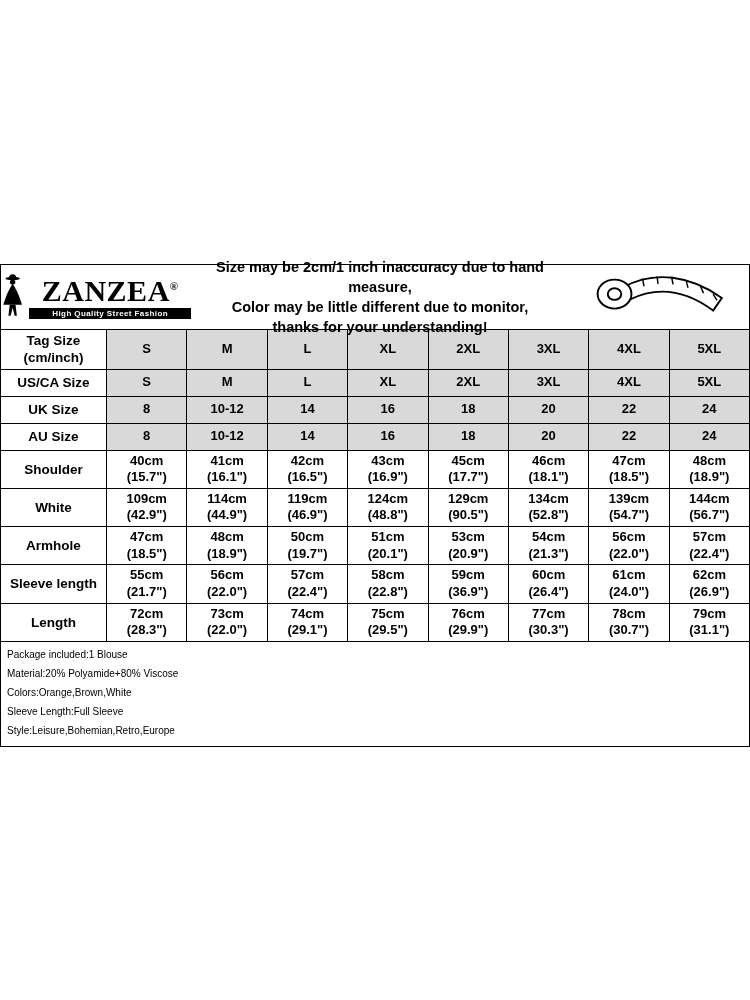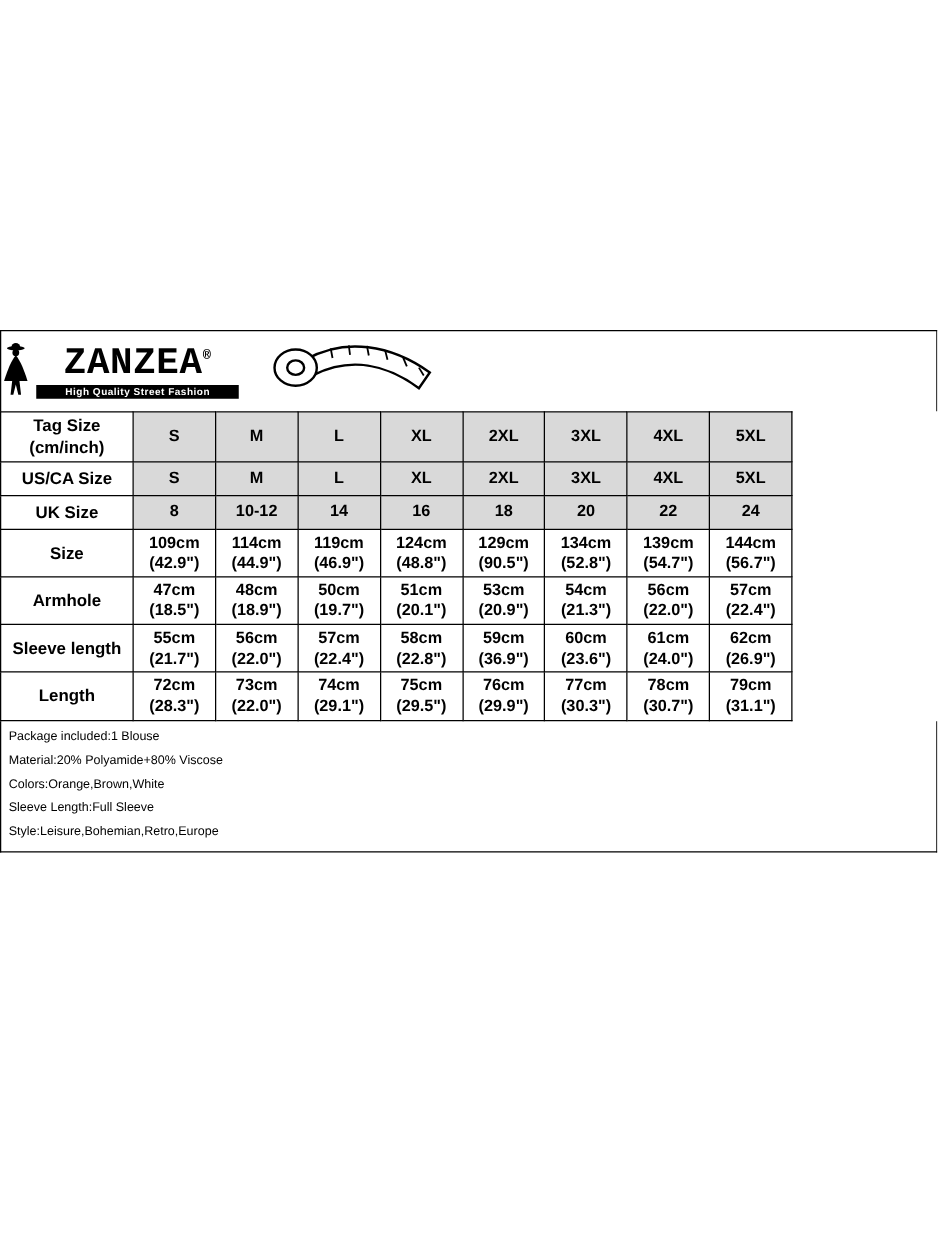--- a/index.html
+++ b/index.html
@@ -5,28 +5,28 @@
   * { box-sizing: border-box; }
   html, body { margin: 0; padding: 0; background: #ffffff; }
   body { font-family: "Liberation Sans", "DejaVu Sans", sans-serif; color: #000; }
   .page { position: relative; width: 750px; height: 1000px; margin: 0 auto; background: #fff; overflow: hidden; }
   .sheet { position: absolute; left: 0; top: 264px; width: 750px; }
 
   
   .band { display: flex; border: 1px solid #000; border-bottom: none; height: 65px; align-items: stretch; }
   .logo { width: 190px; display: flex; align-items: center; justify-content: center; gap: 5px; }
   .logo-text { display: flex; flex-direction: column; align-items: center; }
-  .brand-name { font-family: Liberation Mono, monospace; font-weight: 700; font-size: 30px; line-height: 1; letter-spacing: 0.5px; white-space: nowrap; }
+  .brand-name { font-family: Liberation Serif, serif; font-weight: 700; font-size: 30px; line-height: 1; letter-spacing: 0.5px; white-space: nowrap; }
   .brand-name sup { font-size: 11px; }
   .brand-tagline { margin-top: 2px; background: var(--tagline-bg, #000); color: var(--tagline-fg, #fff); font-size: 8px; font-weight: 700; letter-spacing: 0.4px; padding: 1px 23px; white-space: nowrap; }
   .notice { flex: 1; display: flex; flex-direction: column; justify-content: center; text-align: center; font-weight: 700; font-size: 14.5px; line-height: 1.38; }
   .tape { width: 180px; display: flex; align-items: center; justify-content: center; }
 
   
-  table.size-table { width: 634px; border-collapse: collapse; table-layout: fixed; }
+  table.size-table { width: 750px; border-collapse: collapse; table-layout: fixed; }
   .size-table td { border: 1px solid #000; text-align: center; vertical-align: middle; font-weight: 700; font-size: 13px; line-height: 1.28; padding: 2px 1px; height: 27px; white-space: pre-line; }
   .size-table td.label-cell { font-size: 13.5px; }
   .size-table td.shaded { background: var(--shaded, #d9d9d9); }
   .size-table col.label-col { width: 106px; }
 
   
   .details { border: 1px solid #000; border-top: none; padding: 3px 6px 6px; font-size: 10px; line-height: 19px; }
   .details .line { white-space: nowrap; }
 </style>
 </head>
@@ -45,20 +45,25 @@
             <path d="M18 16 C 12 24, 8 34, 3.5 48 L 32.5 48 C 28 34, 24 24, 18 16 Z"></path>
             <path d="M13.5 48 l-2 17 h3.4 l3.1 -12.5 3.1 12.5 h3.4 l-2 -17 z"></path>
           </g>
         </svg>
         <div class="logo-text">
           <div class="brand-name"><span>ZANZEA</span><sup>®</sup></div>
           <div class="brand-tagline">High Quality Street Fashion</div>
         </div>
       </div>
 
+      <div class="notice">
+          <div>Size may be 2cm/1 inch inaccuracy due to hand measure,</div>
+          <div>Color may be little different due to monitor,</div>
+          <div>thanks for your understanding!</div>
+        </div>
 
       <div class="tape">
         <svg width="150" height="58" viewBox="0 0 150 60" aria-hidden="true">
           <g fill="#ffffff" stroke="#000000" stroke-width="2">
             <path d="M38 20 C 70 2, 108 8, 140 31 L 131 44 C 104 24, 74 18, 44 33 Z"></path>
             <ellipse cx="29" cy="27" rx="17.5" ry="15"></ellipse>
             <ellipse cx="29" cy="27" rx="7" ry="6"></ellipse>
           </g>
           <g stroke="#000000" stroke-width="1.5">
             <line x1="58" y1="11" x2="59.5" y2="19"></line>
@@ -113,21 +118,51 @@
             <td class="shaded">8</td>
             <td class="shaded">10-12</td>
             <td class="shaded">14</td>
             <td class="shaded">16</td>
             <td class="shaded">18</td>
             <td class="shaded">20</td>
             <td class="shaded">22</td>
             <td class="shaded">24</td>
           </tr>
           <tr>
-            <td class="label-cell">Size</td>
+            <td class="label-cell">AU Size</td>
+            <td class="shaded">8</td>
+            <td class="shaded">10-12</td>
+            <td class="shaded">14</td>
+            <td class="shaded">16</td>
+            <td class="shaded">18</td>
+            <td class="shaded">20</td>
+            <td class="shaded">22</td>
+            <td class="shaded">24</td>
+          </tr>
+          <tr>
+            <td class="label-cell">Shoulder</td>
+            <td>40cm
+(15.7")</td>
+            <td>41cm
+(16.1")</td>
+            <td>42cm
+(16.5")</td>
+            <td>43cm
+(16.9")</td>
+            <td>45cm
+(17.7")</td>
+            <td>46cm
+(18.1")</td>
+            <td>47cm
+(18.5")</td>
+            <td>48cm
+(18.9")</td>
+          </tr>
+          <tr>
+            <td class="label-cell">White</td>
             <td>109cm
 (42.9")</td>
             <td>114cm
 (44.9")</td>
             <td>119cm
 (46.9")</td>
             <td>124cm
 (48.8")</td>
             <td>129cm
 (90.5")</td>
@@ -163,21 +198,21 @@
 (21.7")</td>
             <td>56cm
 (22.0")</td>
             <td>57cm
 (22.4")</td>
             <td>58cm
 (22.8")</td>
             <td>59cm
 (36.9")</td>
             <td>60cm
-(23.6")</td>
+(26.4")</td>
             <td>61cm
 (24.0")</td>
             <td>62cm
 (26.9")</td>
           </tr>
           <tr>
             <td class="label-cell">Length</td>
             <td>72cm
 (28.3")</td>
             <td>73cm

